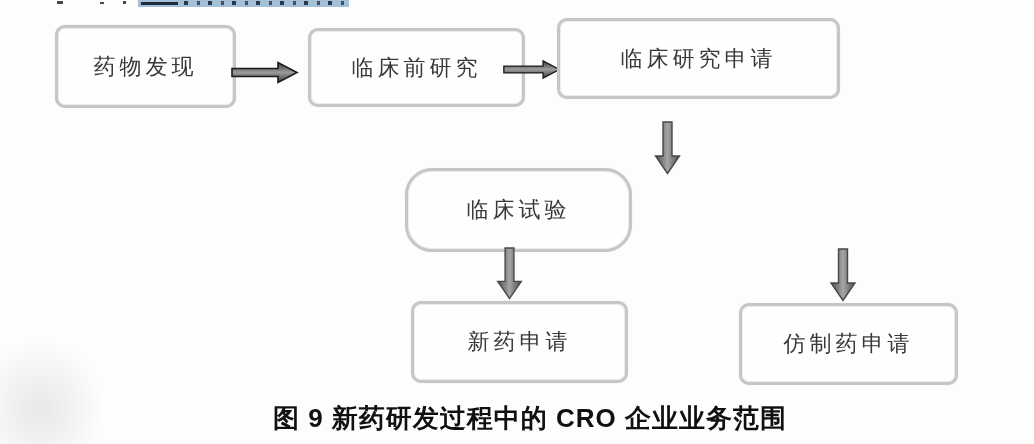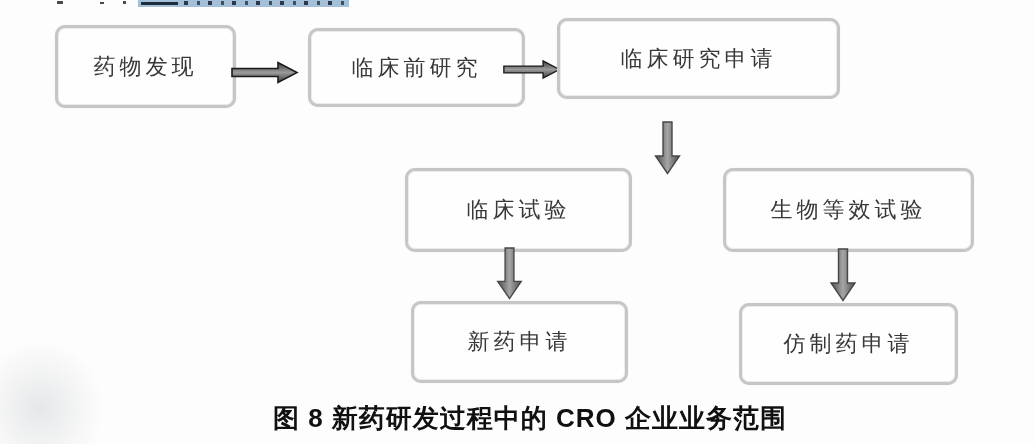--- a/index.html
+++ b/index.html
@@ -41,21 +41,21 @@
     background:#fefefe;
     border:3px solid #c6c6c6;
     border-radius:10px;
     box-shadow:inset 0 0 0 1px #ececec, 0 0 1px #d4d4d4;
     display:flex;align-items:center;justify-content:center;
     font-size:22px;letter-spacing:4px;color:#383838;
   }
   #node-drug-discovery        {left:55px;  top:25px;  width:175px; height:77px;}
   #node-preclinical           {left:308px; top:28px;  width:211px; height:73px;}
   #node-clinical-application  {left:557px; top:18px;  width:277px; height:75px;}
-  #node-clinical-trial        {left:405px; top:168px; width:221px; height:78px;}
+  #node-clinical-trial        {left:405px; top:168px; width:221px; height:78px;border-radius:27px;}
   #node-bioequivalence        {left:723px; top:168px; width:245px; height:78px;}
   #node-nda                   {left:411px; top:301px; width:211px; height:76px;}
   #node-generic               {left:739px; top:303px; width:213px; height:76px;}
 
   .arrow{position:absolute;}
   #arrow-right-1{left:231px; top:60px;  width:68px; height:25px;}
   #arrow-right-2{left:503px; top:57px;  width:58px; height:25px;}
   #arrow-down-1 {left:654px; top:121px; width:27px; height:54px;}
   #arrow-down-2 {left:496px; top:247px; width:27px; height:53px;}
   #arrow-down-3 {left:829px; top:248px; width:28px; height:54px;}
@@ -116,36 +116,33 @@
   </div>
 
   <svg class="arrow" id="arrow-down-1" viewBox="0 0 27 54">
     <path d="M9,1 H18 V35 H25.5 L13.5,52.5 L1.5,35 H9 Z" fill="url(#gradArrowV)" stroke="#474747" stroke-width="1.4"></path>
   </svg>
 
   <div class="node" id="node-clinical-trial">
     <span>临床试验</span>
   </div>
 
-  <div class="node" id="node-bioequivalence">
-    <span>生物等效试验</span>
-  </div>
 
   <svg class="arrow" id="arrow-down-2" viewBox="0 0 27 54">
     <path d="M9,1 H18 V35 H25.5 L13.5,52.5 L1.5,35 H9 Z" fill="url(#gradArrowV)" stroke="#474747" stroke-width="1.4"></path>
   </svg>
 
   <svg class="arrow" id="arrow-down-3" viewBox="0 0 27 54">
     <path d="M9,1 H18 V35 H25.5 L13.5,52.5 L1.5,35 H9 Z" fill="url(#gradArrowV)" stroke="#474747" stroke-width="1.4"></path>
   </svg>
 
   <div class="node" id="node-nda">
     <span>新药申请</span>
   </div>
 
   <div class="node" id="node-generic">
     <span>仿制药申请</span>
   </div>
 
-  <div class="caption">图 8 新药研发过程中的 CRO 企业业务范围</div>
+  <div class="caption">图 9 新药研发过程中的 CRO 企业业务范围</div>
 
   <div class="scan-smudge"></div>
 </div>
 
 </body></html>

